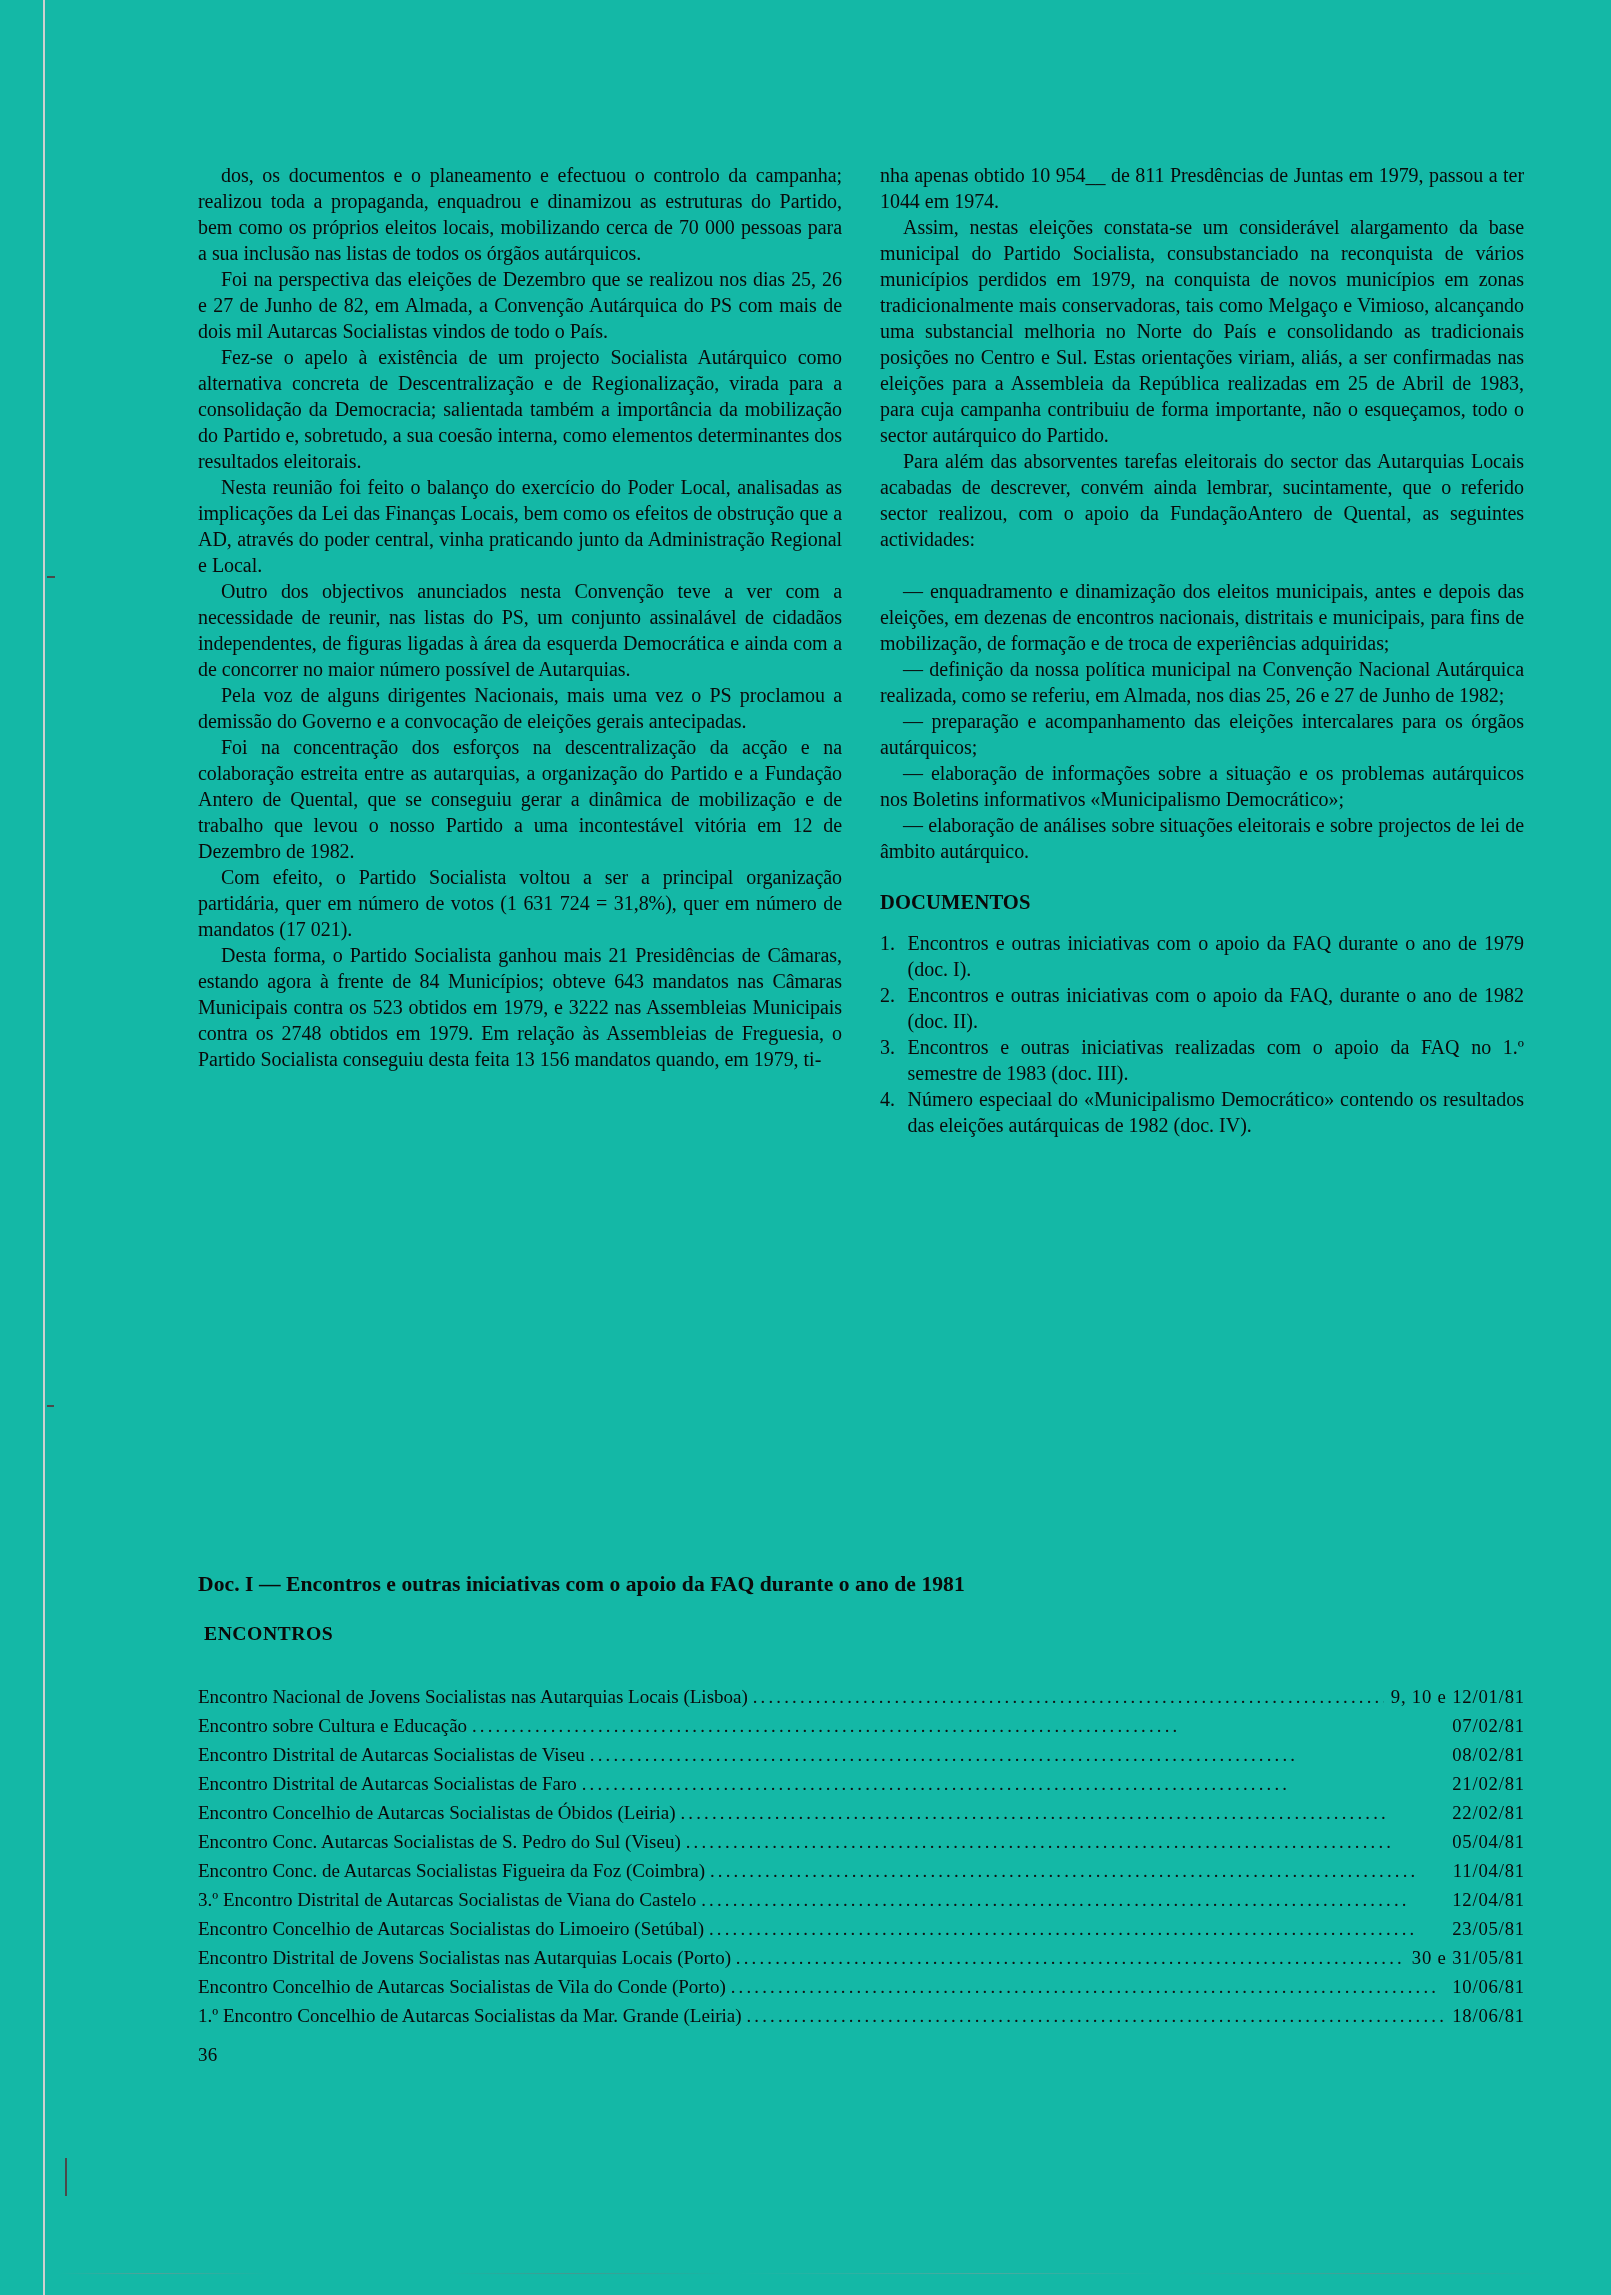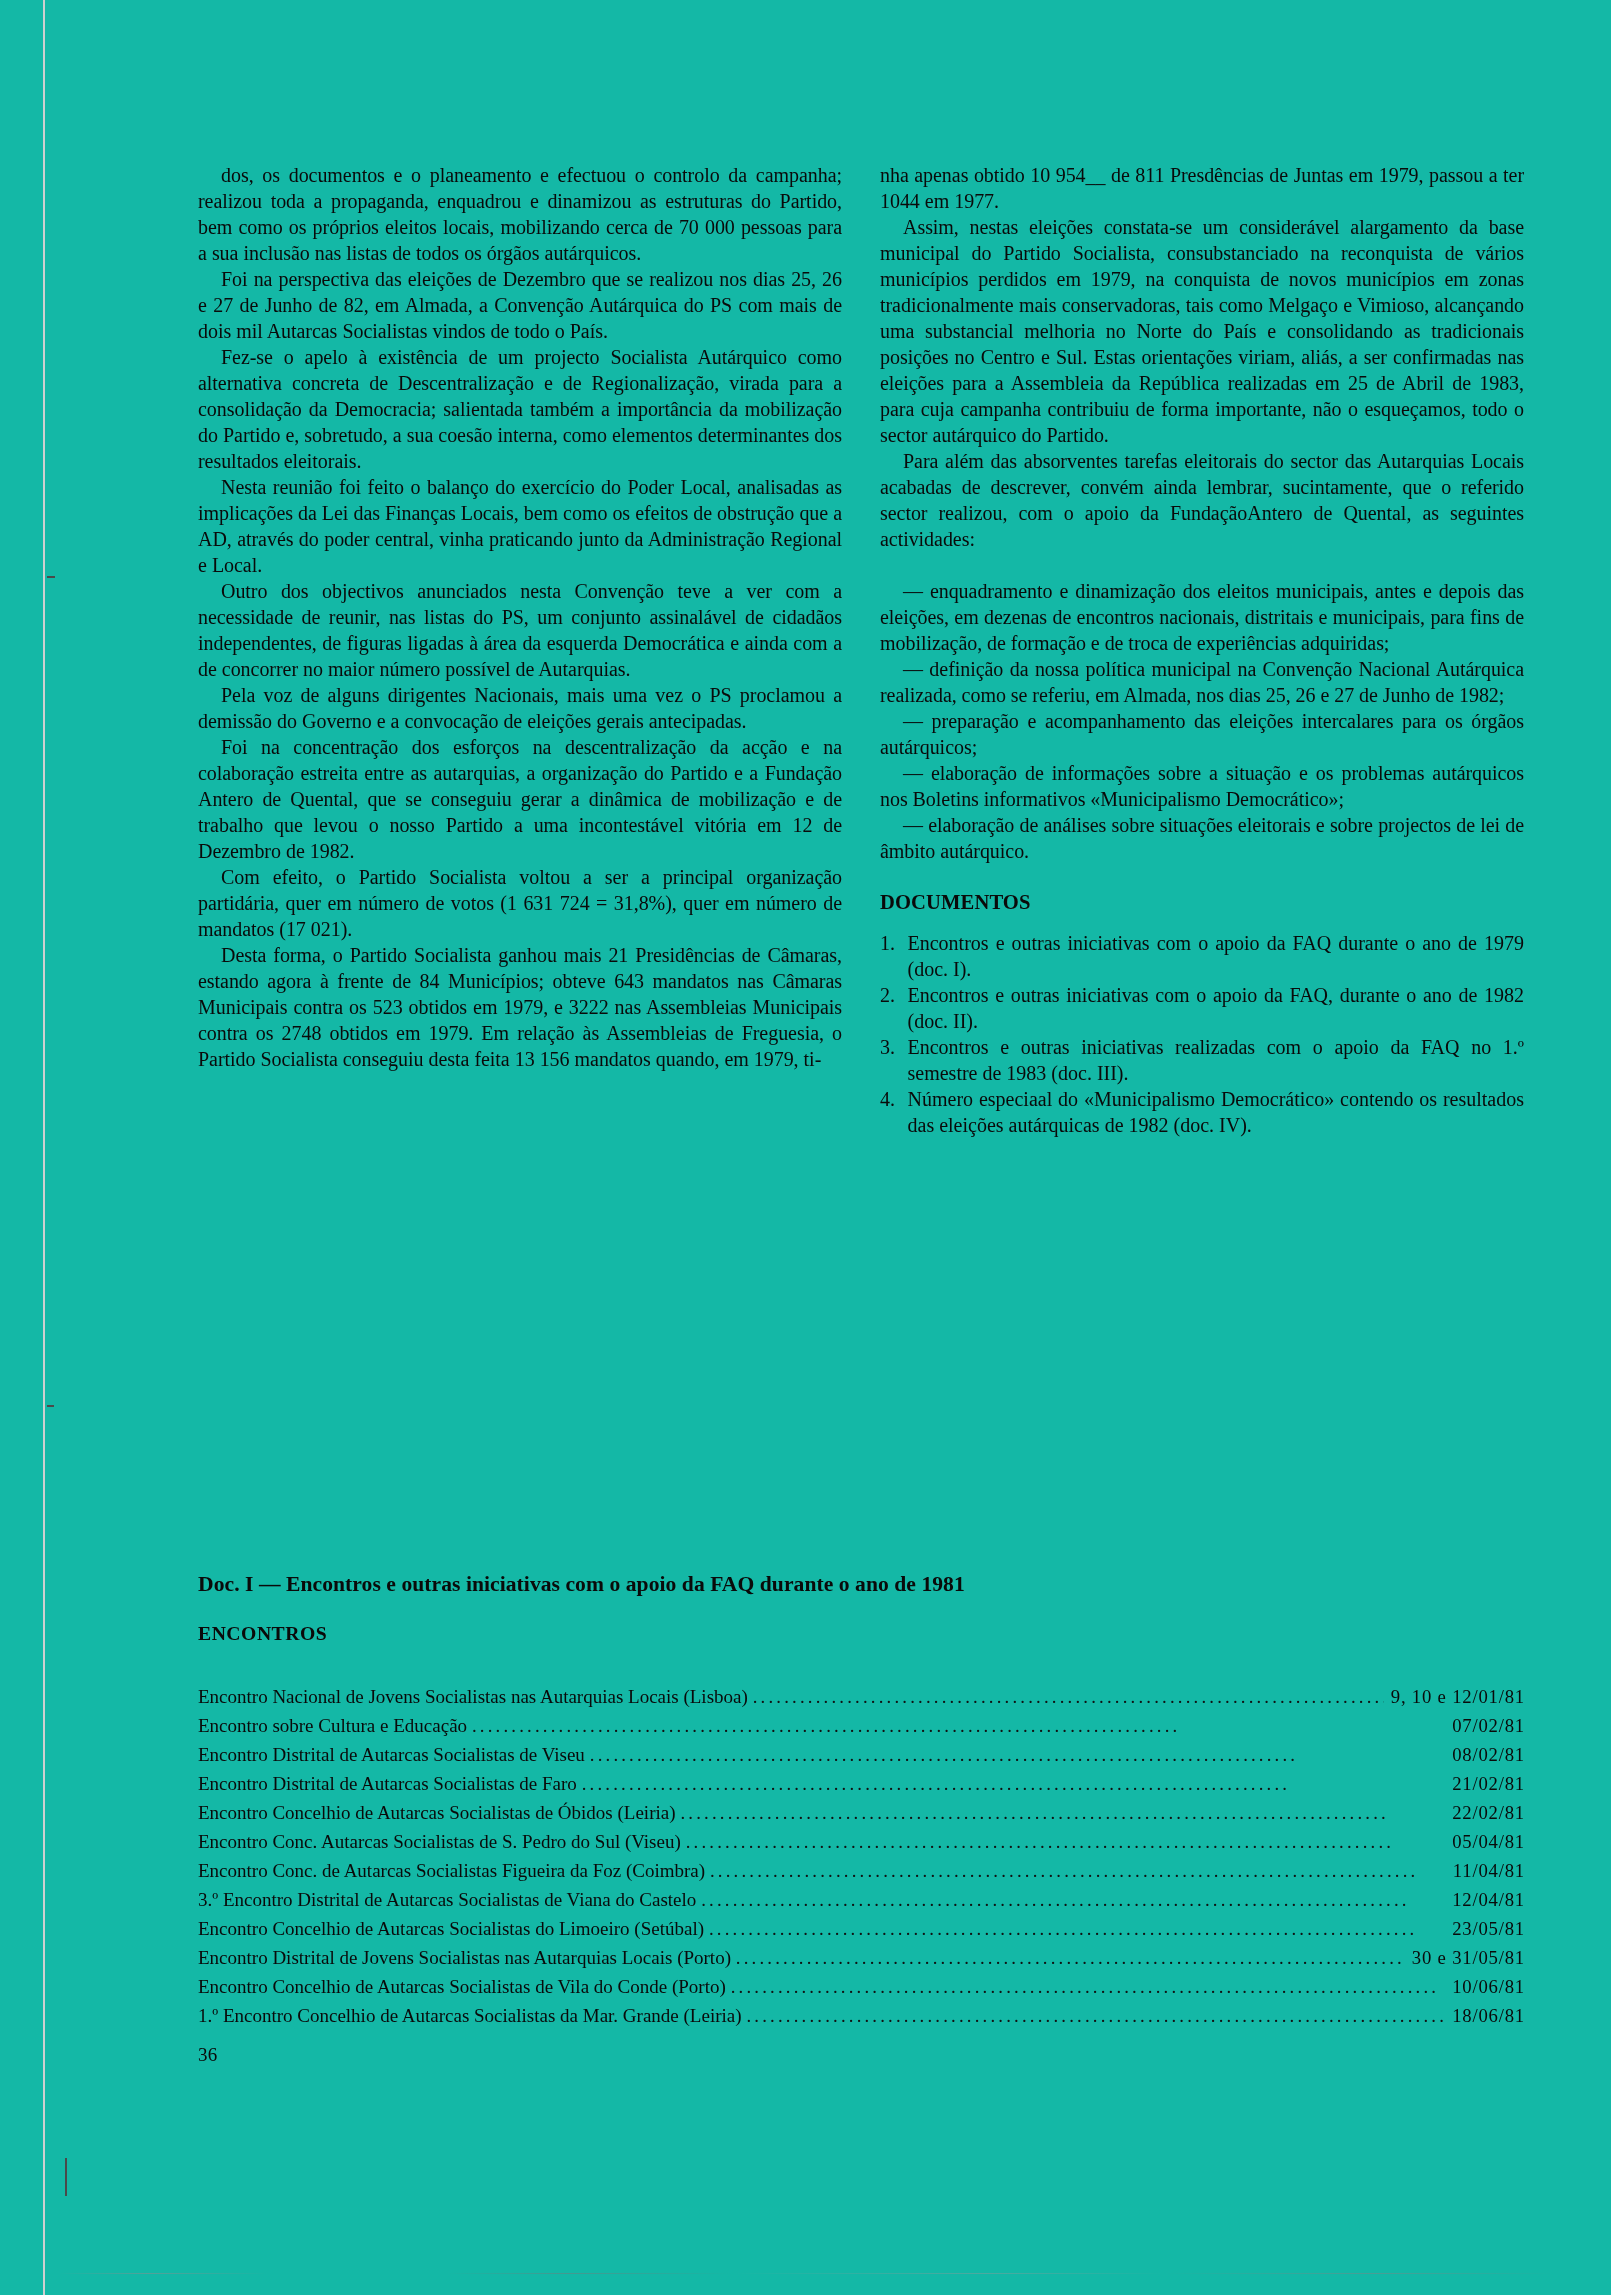--- a/index.html
+++ b/index.html
@@ -124,21 +124,21 @@
     top: 1570px;
     width: 1327px;
     font-size: 21.6px;
     line-height: 28.5px;
     font-weight: bold;
     letter-spacing: 0.05px;
   }
 
   .encontros-head {
     position: absolute;
-    left: 198px;
+    left: 204px;
     top: 1621px;
     font-size: 19.7px;
     line-height: 25.5px;
     font-weight: bold;
     letter-spacing: 0.5px;
   }
 
   
   .enc-list {
     position: absolute;
@@ -201,21 +201,21 @@
       <p class="body">Fez-se o apelo à existência de um projecto Socialista Autárquico como alternativa concreta de Descentralização e de Regionalização, virada para a consolidação da Democracia; salientada também a importância da mobilização do Partido e, sobretudo, a sua coesão interna, como elementos determinantes dos resultados eleitorais.</p>
       <p class="body">Nesta reunião foi feito o balanço do exercício do Poder Local, analisadas as implicações da Lei das Finanças Locais, bem como os efeitos de obstrução que a AD, através do poder central, vinha praticando junto da Administração Regional e Local.</p>
       <p class="body">Outro dos objectivos anunciados nesta Convenção teve a ver com a necessidade de reunir, nas listas do PS, um conjunto assinalável de cidadãos independentes, de figuras ligadas à área da esquerda Democrática e ainda com a de concorrer no maior número possível de Autarquias.</p>
       <p class="body">Pela voz de alguns dirigentes Nacionais, mais uma vez o PS proclamou a demissão do Governo e a convocação de eleições gerais antecipadas.</p>
       <p class="body">Foi na concentração dos esforços na descentralização da acção e na colaboração estreita entre as autarquias, a organização do Partido e a Fundação Antero de Quental, que se conseguiu gerar a dinâmica de mobilização e de trabalho que levou o nosso Partido a uma incontestável vitória em 12 de Dezembro de 1982.</p>
       <p class="body">Com efeito, o Partido Socialista voltou a ser a principal organização partidária, quer em número de votos (1 631 724 = 31,8%), quer em número de mandatos (17 021).</p>
       <p class="body">Desta forma, o Partido Socialista ganhou mais 21 Presidências de Câmaras, estando agora à frente de 84 Municípios; obteve 643 mandatos nas Câmaras Municipais contra os 523 obtidos em 1979, e 3222 nas Assembleias Municipais contra os 2748 obtidos em 1979. Em relação às Assembleias de Freguesia, o Partido Socialista conseguiu desta feita 13 156 mandatos quando, em 1979, ti-</p>
     </div>
 
     <div class="col">
-      <p class="body noindent">nha apenas obtido 10 954__ de 811 Presdências de Juntas em 1979, passou a ter 1044 em 1977.</p>
+      <p class="body noindent">nha apenas obtido 10 954__ de 811 Presdências de Juntas em 1979, passou a ter 1044 em 1974.</p>
       <p class="body">Assim, nestas eleições constata-se um considerável alargamento da base municipal do Partido Socialista, consubstanciado na reconquista de vários municípios perdidos em 1979, na conquista de novos municípios em zonas tradicionalmente mais conservadoras, tais como Melgaço e Vimioso, alcançando uma substancial melhoria no Norte do País e consolidando as tradicionais posições no Centro e Sul. Estas orientações viriam, aliás, a ser confirmadas nas eleições para a Assembleia da República realizadas em 25 de Abril  de 1983, para cuja campanha contribuiu de forma importante, não o esqueçamos, todo o sector autárquico do Partido.</p>
       <p class="body">Para além das absorventes tarefas eleitorais do sector das Autarquias Locais acabadas de descrever, convém ainda lembrar, sucintamente, que o referido sector realizou, com o apoio da FundaçãoAntero de Quental, as seguintes actividades:</p>
 
       <div class="gap-med"></div>
 
       <p class="dash">— enquadramento e dinamização dos eleitos municipais, antes e depois das eleições, em dezenas de encontros nacionais, distritais e municipais, para fins de mobilização, de formação e de troca de experiências adquiridas;</p>
       <p class="dash">— definição da nossa política municipal na Convenção Nacional Autárquica realizada, como se referiu, em Almada, nos dias 25, 26 e 27 de Junho de 1982;</p>
       <p class="dash">— preparação e acompanhamento das eleições intercalares para os órgãos autárquicos;</p>
       <p class="dash">— elaboração de informações sobre a situação e os problemas autárquicos nos Boletins informativos «Municipalismo Democrático»;</p>
       <p class="dash">— elaboração de análises sobre situações eleitorais e sobre projectos de lei de âmbito autárquico.</p>

